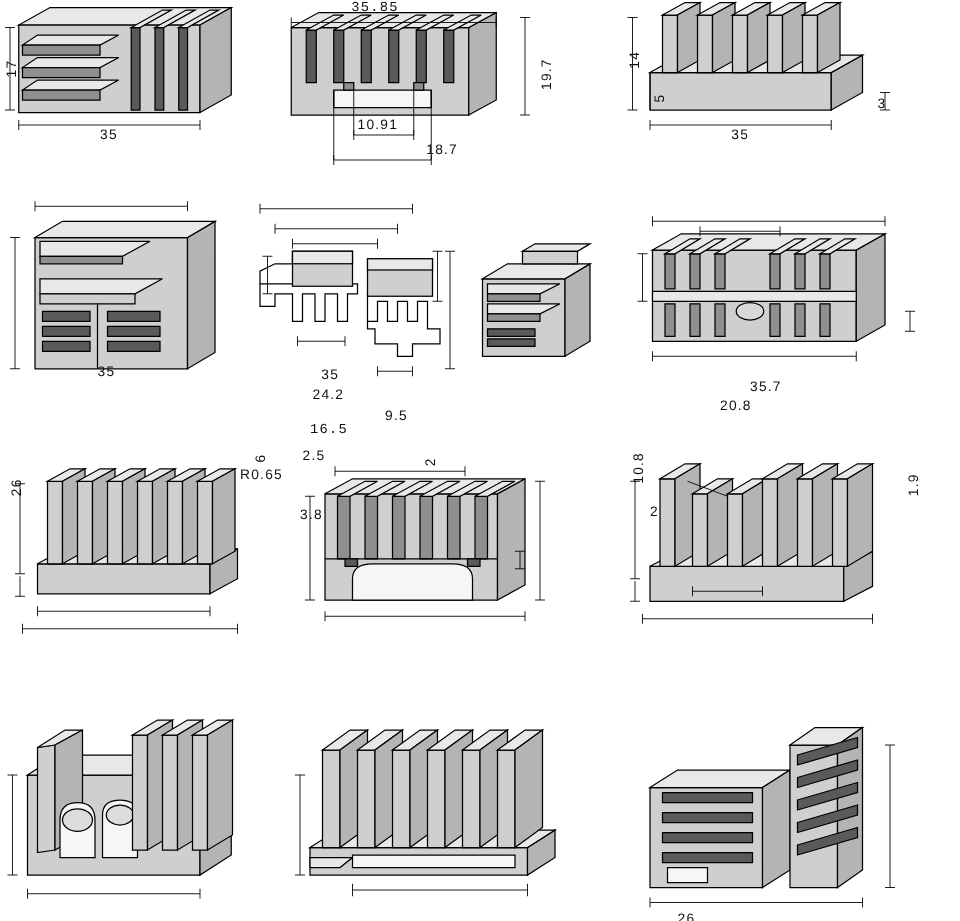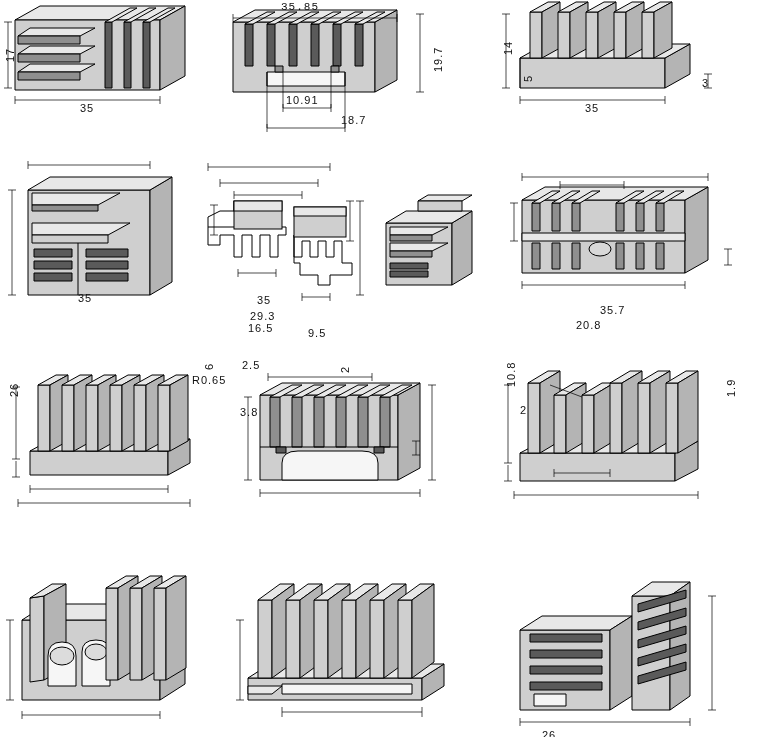--- a/index.html
+++ b/index.html
@@ -257,22 +257,22 @@
       <line class="thin" x1="20" y1="60" x2="28" y2="60"></line>
       <line class="thin" x1="20" y1="90" x2="28" y2="90"></line>
       <line class="thin" x1="48" y1="128" x2="86" y2="128"></line>
       <line class="thin" x1="48" y1="124" x2="48" y2="132"></line>
       <line class="thin" x1="86" y1="124" x2="86" y2="132"></line>
       <line class="thin" x1="112" y1="152" x2="140" y2="152"></line>
       <line class="thin" x1="112" y1="148" x2="112" y2="156"></line>
       <line class="thin" x1="140" y1="148" x2="140" y2="156"></line>
     </svg>
     <div class="dim" style="left:67px;top:150px;">35</div>
-    <div class="dim" style="left:60px;top:166px;">29.3</div>
-    <div class="dim" style="left:58px;top:178px;">16.5</div>
+    <div class="dim" style="left:60px;top:166px;">24.2</div>
+    <div class="dim" style="left:58px;top:194px;font-family:Liberation Mono, monospace;">16.5</div>
     <div class="dim" style="left:118px;top:183px;">9.5</div>
     <div class="dim vert" style="left:14px;top:225px;">6</div>
     <div class="dim" style="left:52px;top:215px;text-align:right;">2.5</div>
     <div class="dim" style="left:2px;top:230px;">R0.65</div>
     <div class="dim" style="left:50px;top:262px;">3.8</div>
     <div class="dim" style="left:118px;top:287px;">4</div>
     <div class="dim vert" style="left:150px;top:228px;">2</div>
     <div class="dim vert" style="left:162px;top:255px;">30</div>
   </div>
 

